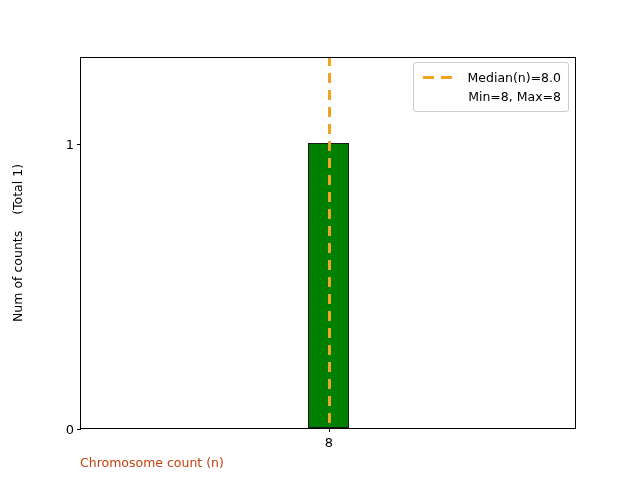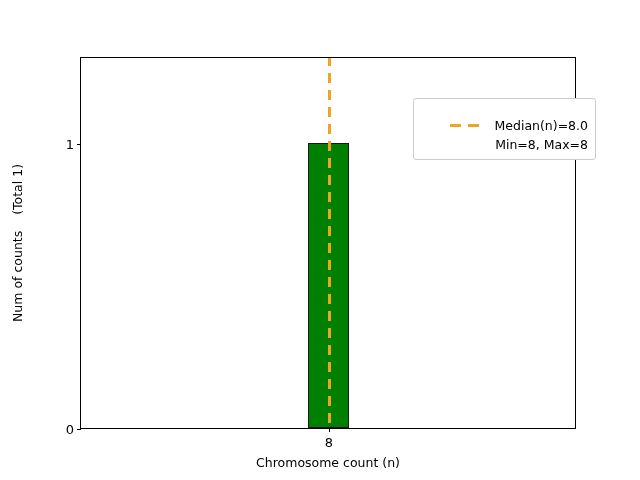--- a/index.html
+++ b/index.html
@@ -102,23 +102,22 @@
     color: #000000;
     white-space: nowrap;
   }
 
   
   #xlabel {
     position: absolute;
     left: 80px;
     top: 455px;
     width: 496px;
-    text-align: center;
     font-size: 12.5px;
-    color: #000000;
+    color: #c2410c;
     white-space: nowrap;
   }
   #ylabel-wrap {
     position: absolute;
     left: 0px;
     top: 57px;
     width: 34px;
     height: 372px;
   }
   #ylabel {
@@ -131,27 +130,26 @@
     color: #000000;
     white-space: nowrap;
     text-align: center;
   }
 
   
   #legend {
     position: absolute;
     left: 413px;
     top: 62px;
-    width: 183px;
-    padding: 17px 7px 5px 7px;
+    width: 156px;
+    padding: 5px 7px 5px 7px;
     box-sizing: border-box;
     background: #ffffff;
     border: 1px solid #cccccc;
     border-radius: 3px;
-    margin-top: 36px;
   }
   .legend-row {
     display: flex;
     align-items: center;
     justify-content: flex-end;
     height: 19px;
   }
   .legend-sample {
     width: 36px;
     height: 3px;

